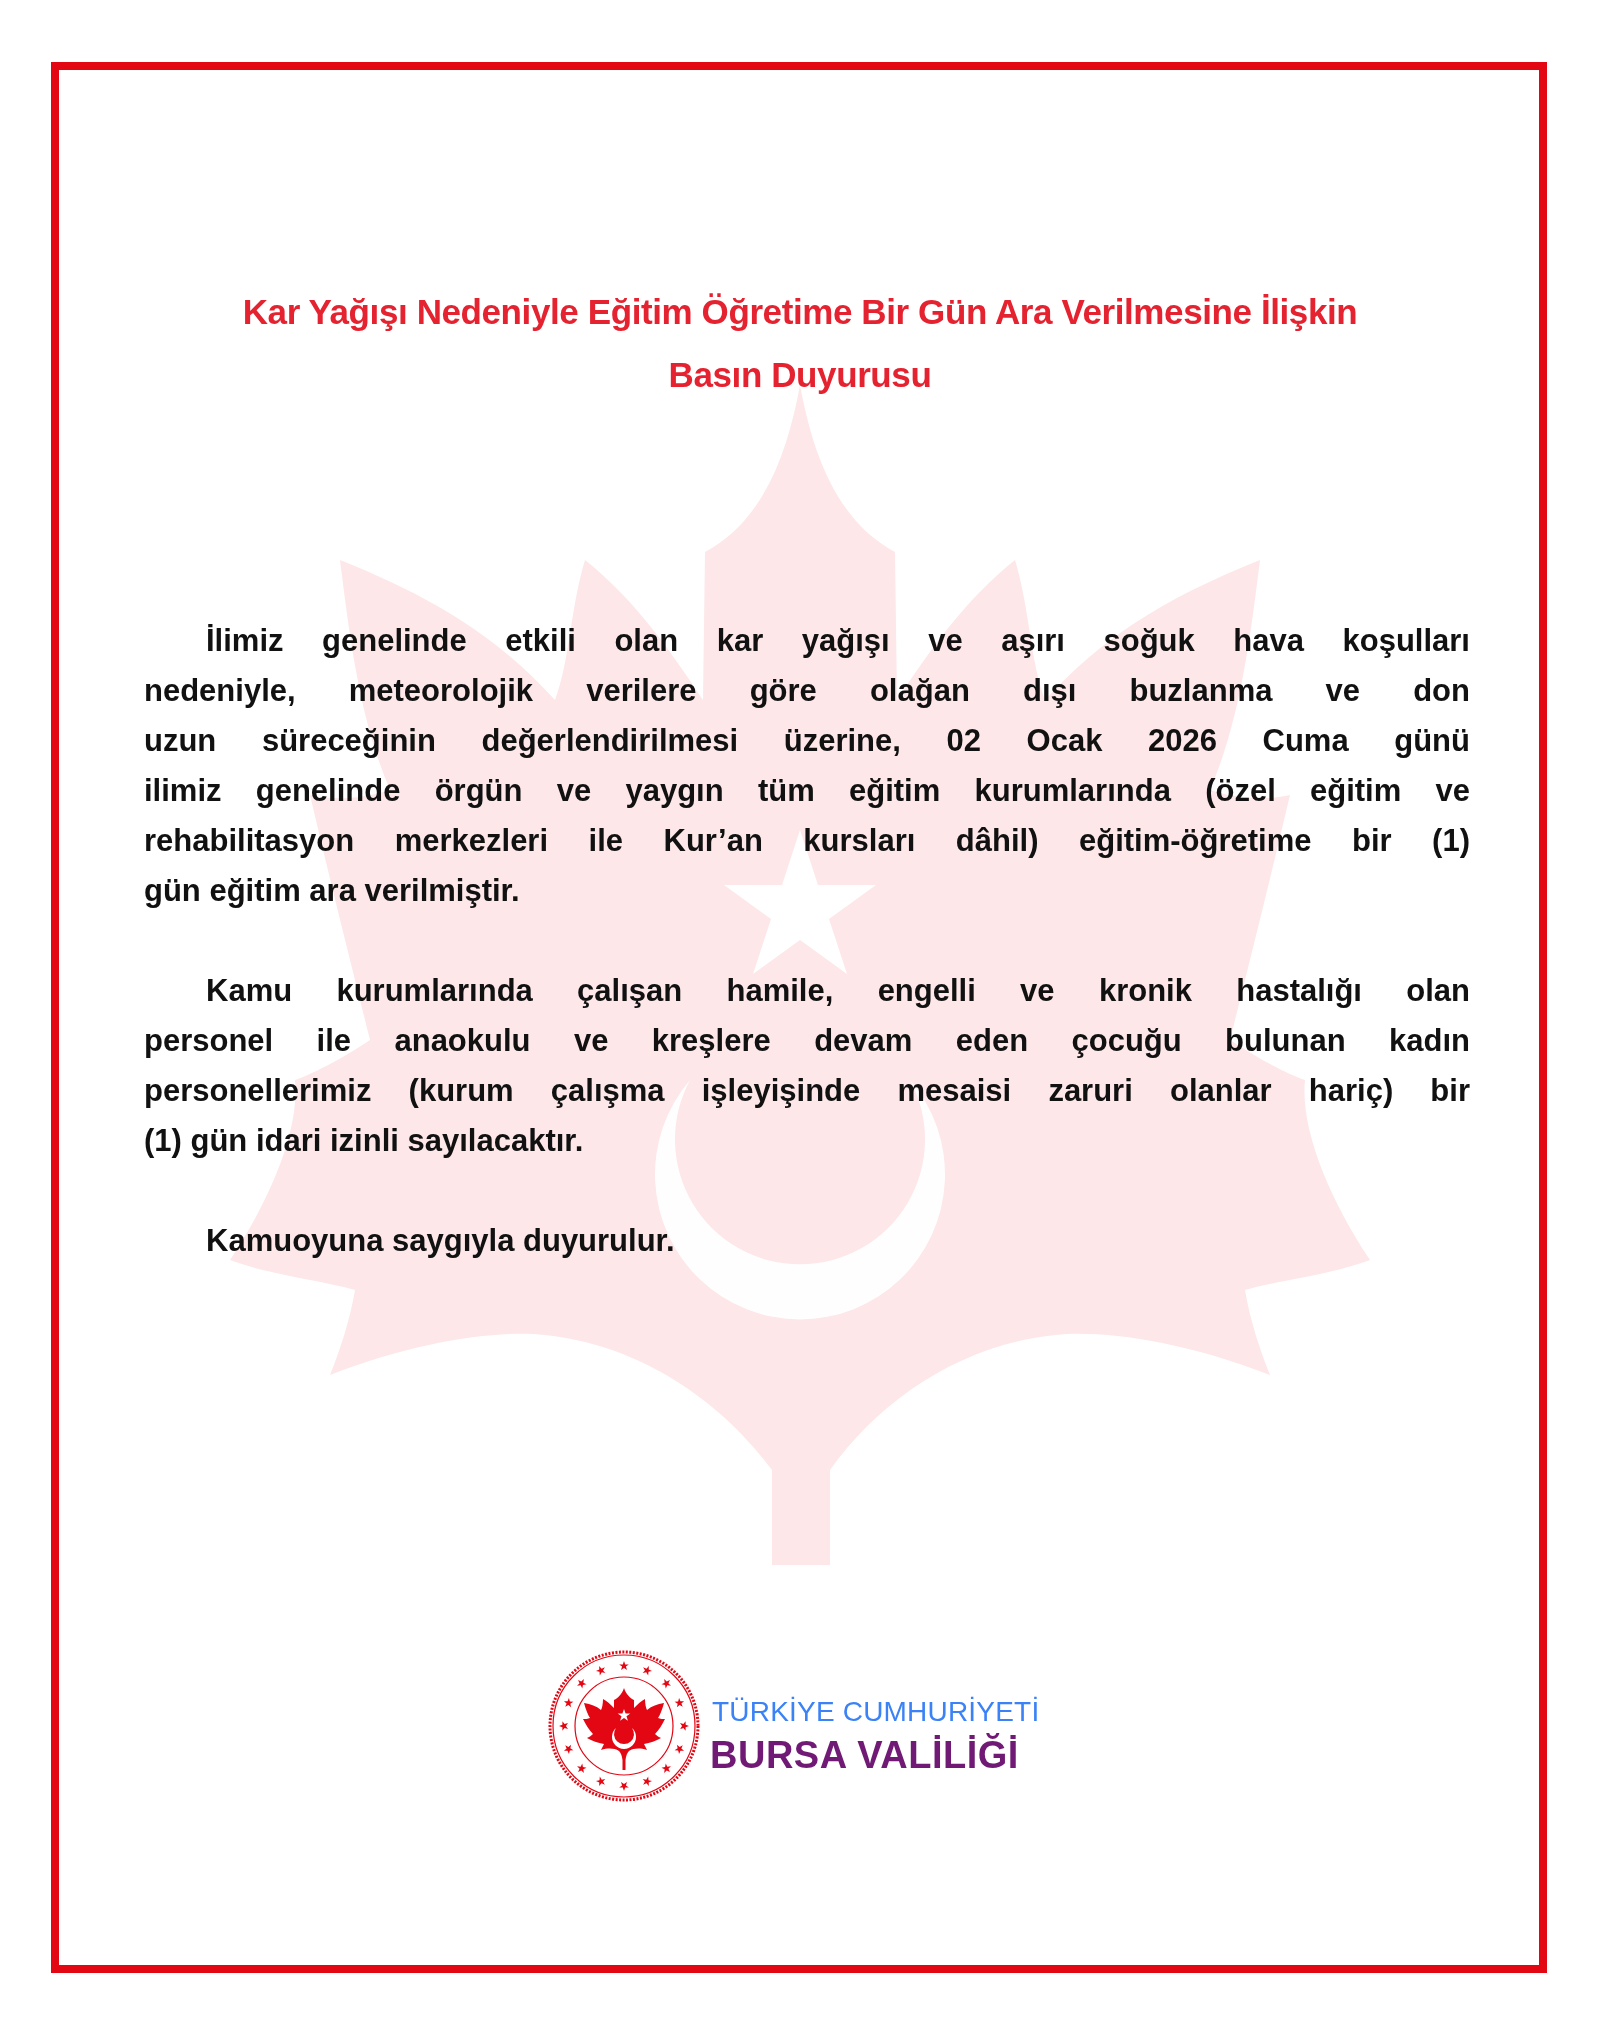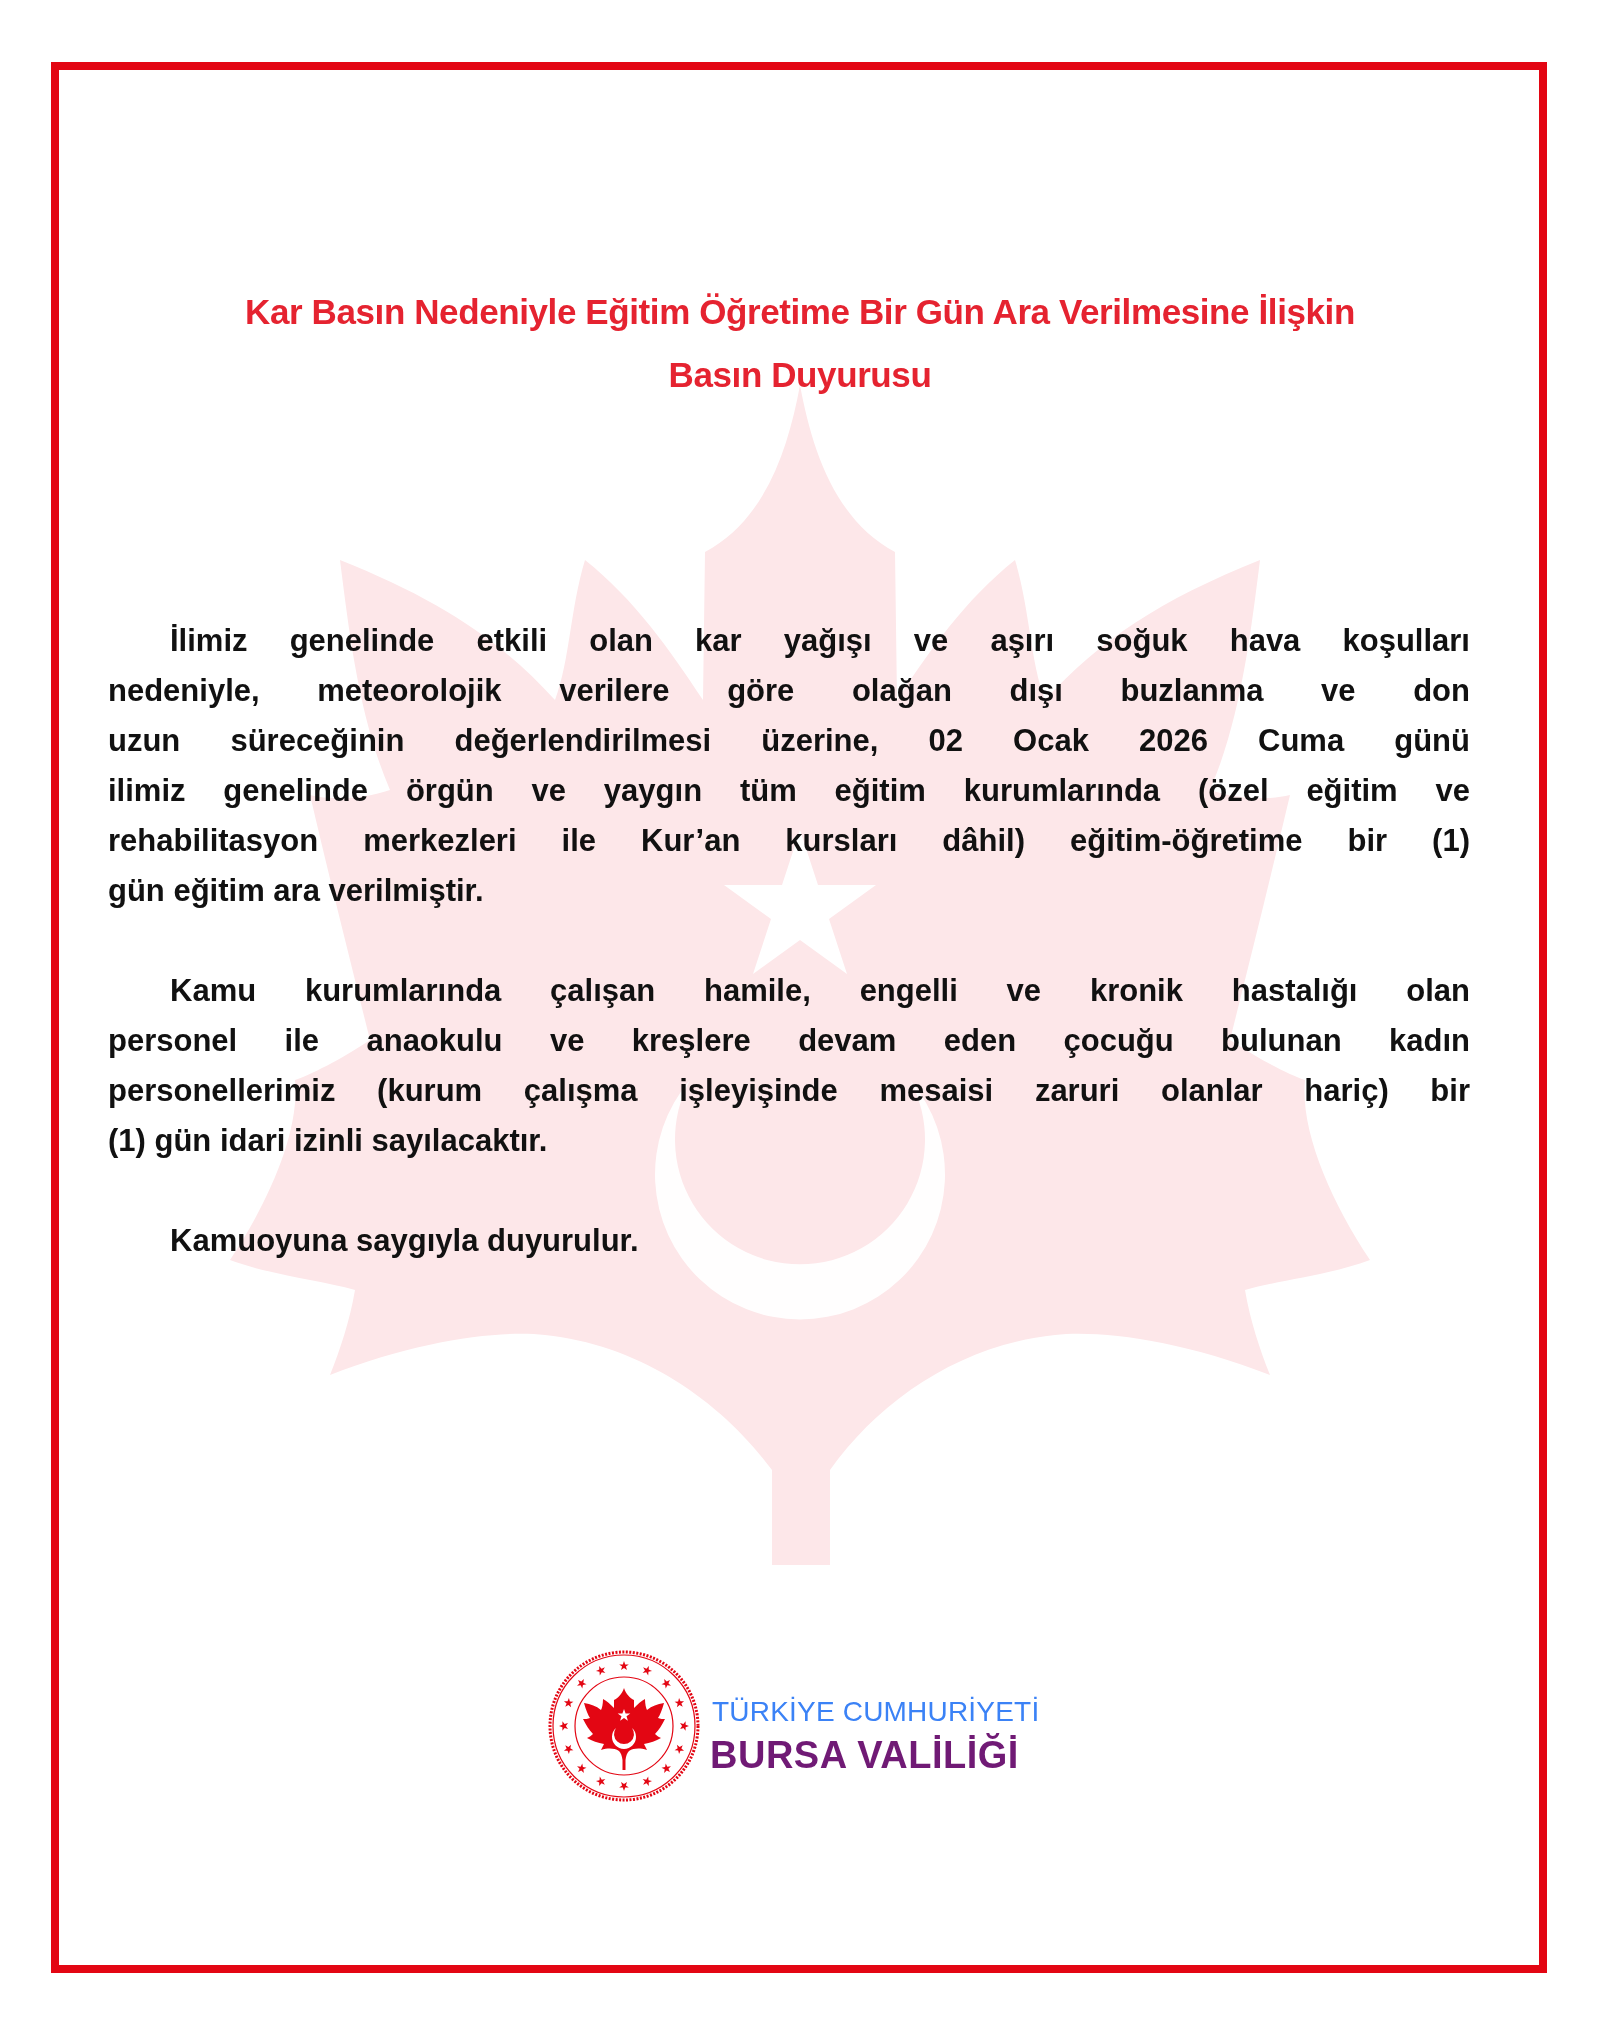--- a/index.html
+++ b/index.html
@@ -2,21 +2,21 @@
 <html><head>
 <meta charset="utf-8">
 <style>
   html, body { margin:0; padding:0; background:#ffffff; }
   body { width:1600px; height:2032px; position:relative; overflow:hidden; font-family:"Liberation Sans", sans-serif; }
   .frame { position:absolute; left:51px; top:62px; width:1480px; height:1895px; border:8px solid #e30613; box-sizing:content-box; }
   .watermark { position:absolute; left:0; top:0; width:1600px; height:2032px; pointer-events:none; }
   .title { position:absolute; left:60px; width:1480px; top:280px; text-align:center; color:#e52330; font-weight:bold; font-size:35px; line-height:63px; letter-spacing:-0.4px; }
   .title div { white-space:nowrap; }
   .body { position:absolute; left:108px; width:1362px; top:616px; color:#111111; font-weight:bold; font-size:31px; line-height:50px; }
-  .body .line { display:block; text-align:justify; text-align-last:justify; white-space:nowrap; height:50px; overflow:visible; }
+  .body .line { display:block; text-align:justify; text-align-last:justify; white-space:nowrap; height:50px; overflow:visible;margin-left:36px; }
   .body .line.last { text-align-last:left; }
   .body .line.indent { padding-left:62px; }
   .gap { height:50px; }
   .logo { position:absolute; left:546px; top:1648px; width:520px; height:160px; }
   .emblem { position:absolute; left:0; top:0; width:156px; height:156px; }
   .logo-line1 { position:absolute; left:166px; top:48px; font-size:28px; color:#3b82f6; white-space:nowrap; letter-spacing:0.2px; }
   .logo-line2 { position:absolute; left:164px; top:86px; font-size:38px; font-weight:bold; color:#701a75; white-space:nowrap; letter-spacing:0.5px; }
 </style>
 </head>
 <body>
@@ -57,21 +57,21 @@
     C765 520 788 450 800 385 Z"></path>
 
   <path fill="#ffffff" d="M690 1080 A145 145 0 1 0 910 1080 A125 125 0 1 1 690 1080 Z" opacity="0.95"></path>
 
   <polygon fill="#ffffff" points="800,830 818,885 876,885 829,919 847,974 800,940 753,974 771,919 724,885 782,885"></polygon>
 </svg>
 
 <div class="frame"></div>
 
 <div class="title">
-  <div>Kar Basın Nedeniyle Eğitim Öğretime Bir Gün Ara Verilmesine İlişkin</div>
+  <div>Kar Yağışı Nedeniyle Eğitim Öğretime Bir Gün Ara Verilmesine İlişkin</div>
   <div>Basın Duyurusu</div>
 </div>
 
 <div class="body">
   <div>
     <span class="line indent">İlimiz genelinde etkili olan kar yağışı ve aşırı soğuk hava koşulları</span>
     <span class="line">nedeniyle, meteorolojik verilere göre olağan dışı buzlanma ve don</span>
     <span class="line">uzun süreceğinin değerlendirilmesi üzerine, 02 Ocak 2026 Cuma günü</span>
     <span class="line">ilimiz genelinde örgün ve yaygın tüm eğitim kurumlarında (özel eğitim ve</span>
     <span class="line">rehabilitasyon merkezleri ile Kur’an kursları dâhil) eğitim-öğretime bir (1)</span>

